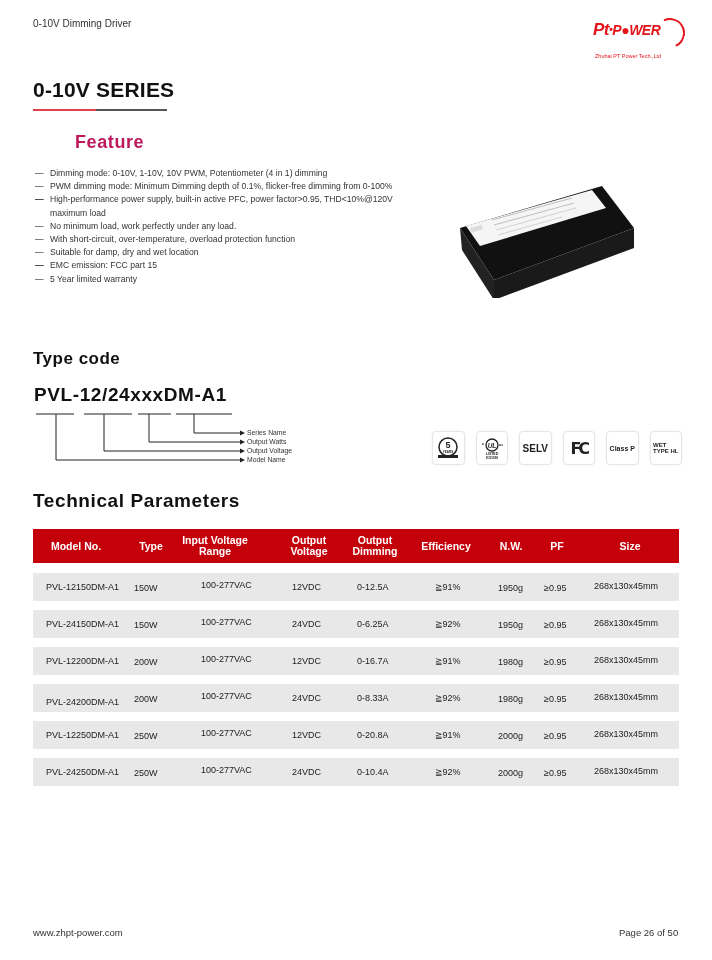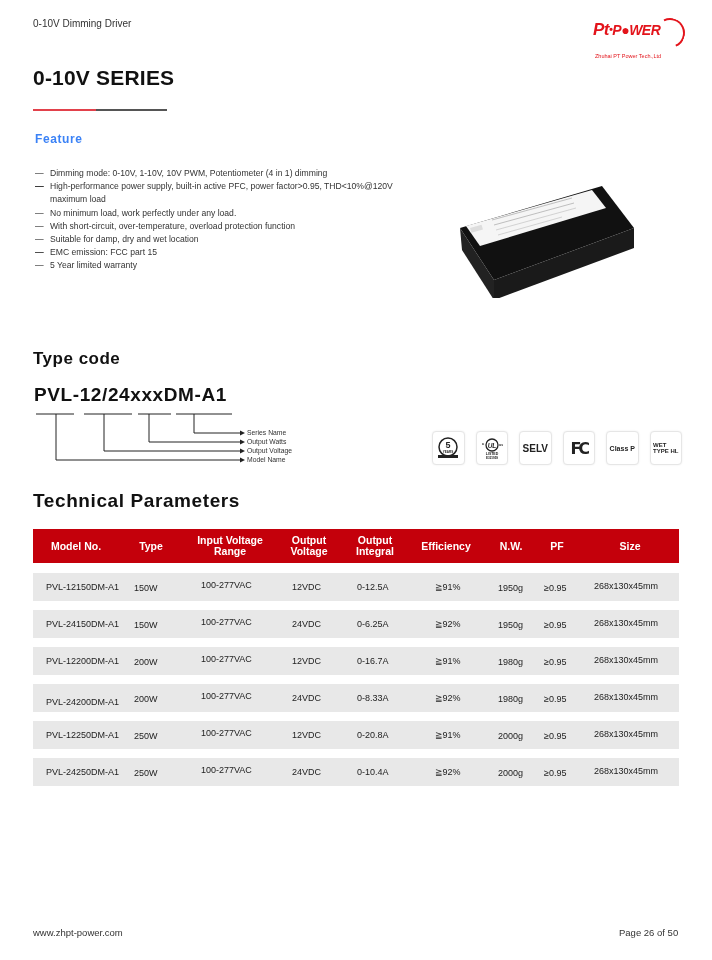--- a/index.html
+++ b/index.html
@@ -5,25 +5,25 @@
   html, body { margin:0; padding:0; background:#ffffff; }
   body { width:712px; height:960px; position:relative; overflow:hidden; font-family:"Liberation Sans", sans-serif; color:#222; }
   .abs { position:absolute; }
 
   .doc-header { left:33px; top:18px; font-size:10px; color:#333; }
   .logo { left:593px; top:20px; width:96px; height:44px; }
   .logo-mark { position:absolute; left:0; top:0; font-family:"Liberation Sans", sans-serif; font-weight:bold; font-style:italic; color:#e3141b; font-size:17px; letter-spacing:-0.5px; white-space:nowrap; }
   .logo-arc { position:absolute; left:62px; top:-2px; width:26px; height:26px; border:2px solid #e3141b; border-left-color:transparent; border-bottom-color:transparent; border-radius:50%; transform:rotate(20deg); }
   .logo-sub { position:absolute; left:2px; top:33px; font-size:5.5px; color:#e3141b; white-space:nowrap; }
 
-  .series-title { left:33px; top:66px; font-size:21px; font-weight:bold; color:#111; letter-spacing:0.2px; }
+  .series-title { left:33px; top:78px; font-size:21px; font-weight:bold; color:#111; letter-spacing:0.2px; }
   .series-rule-red { left:33px; top:109px; width:63px; height:2px; background:#e2414b; }
   .series-rule-gray { left:96px; top:109px; width:71px; height:2px; background:#555; }
 
-  .h2 { font-size:12px; font-weight:bold; color:#3b82f6; letter-spacing:0.6px; }
+  .h2 { font-size:18px; font-weight:bold; color:#be185d; letter-spacing:0.6px;margin-left:40px; }
   .feature-title { left:35px; top:132px; }
   .feature-list { left:35px; top:167px; width:370px; margin:0; padding:0; list-style:none; font-size:8.6px; color:#333; line-height:13.2px; }
   .feature-list li { position:relative; padding-left:15px; }
   .feature-list li .dash { position:absolute; left:0; top:0; color:#333; }
 
   .product { left:452px; top:178px; width:190px; height:120px; }
 
   .typecode-title { left:33px; top:349px; font-size:17px; font-weight:bold; color:#111; letter-spacing:0.5px; }
   .typecode-main { left:34px; top:384px; font-size:19px; font-weight:bold; color:#111; letter-spacing:0.6px; }
   .typecode-diagram { left:34px; top:410px; width:280px; height:60px; }
@@ -59,21 +59,21 @@
   <span class="logo-sub">Zhuhai PT Power Tech.,Ltd</span>
 </div>
 
 <div class="abs series-title">0-10V SERIES</div>
 <div class="abs series-rule-red"></div>
 <div class="abs series-rule-gray"></div>
 
 <div class="abs h2 feature-title">Feature</div>
 <ul class="abs feature-list" id="feature-list">
     <li><span class="dash">—</span><span>Dimming mode: 0-10V, 1-10V, 10V PWM, Potentiometer (4 in 1) dimming</span></li>
-    <li><span class="dash">—</span></li>
+    <li><span class="dash">—</span><span>PWM dimming mode: Minimum Dimming depth of 0.1%, flicker-free dimming from 0-100%</span></li>
     <li><span class="dash">—</span></li>
     <li><span class="dash">—</span><span>High-performance power supply, built-in active PFC, power factor&gt;0.95, THD&lt;10%@120V maximum load</span></li>
     <li><span class="dash">—</span><span>No minimum load, work perfectly under any load.</span></li>
     <li><span class="dash">—</span><span>With short-circuit, over-temperature, overload protection function</span></li>
     <li><span class="dash">—</span><span>Suitable for damp, dry and wet location</span></li>
     <li><span class="dash">—</span></li>
     <li><span class="dash">—</span><span>EMC emission: FCC part 15</span></li>
     <li><span class="dash">—</span><span>5 Year limited warranty</span></li>
   </ul>
 
@@ -156,36 +156,36 @@
       <div class="th" style="left: 3px; width: 80px;">
         <div>
           <div>Model No.</div>
         </div>
       </div>
       <div class="th" style="left: 78px; width: 80px;">
         <div>
           <div>Type</div>
         </div>
       </div>
-      <div class="th" style="left: 157px; width: 80px;">
+      <div class="th" style="left: 142px; width: 80px;">
         <div>
           <div>Input Voltage</div>
           <div>Range</div>
         </div>
       </div>
       <div class="th" style="left: 236px; width: 80px;">
         <div>
           <div>Output</div>
           <div>Voltage</div>
         </div>
       </div>
       <div class="th" style="left: 302px; width: 80px;">
         <div>
           <div>Output</div>
-          <div>Integral</div>
+          <div>Dimming</div>
         </div>
       </div>
       <div class="th" style="left: 373px; width: 80px;">
         <div>
           <div>Efficiency</div>
         </div>
       </div>
       <div class="th" style="left: 438px; width: 80px;">
         <div>
           <div>N.W.</div>

